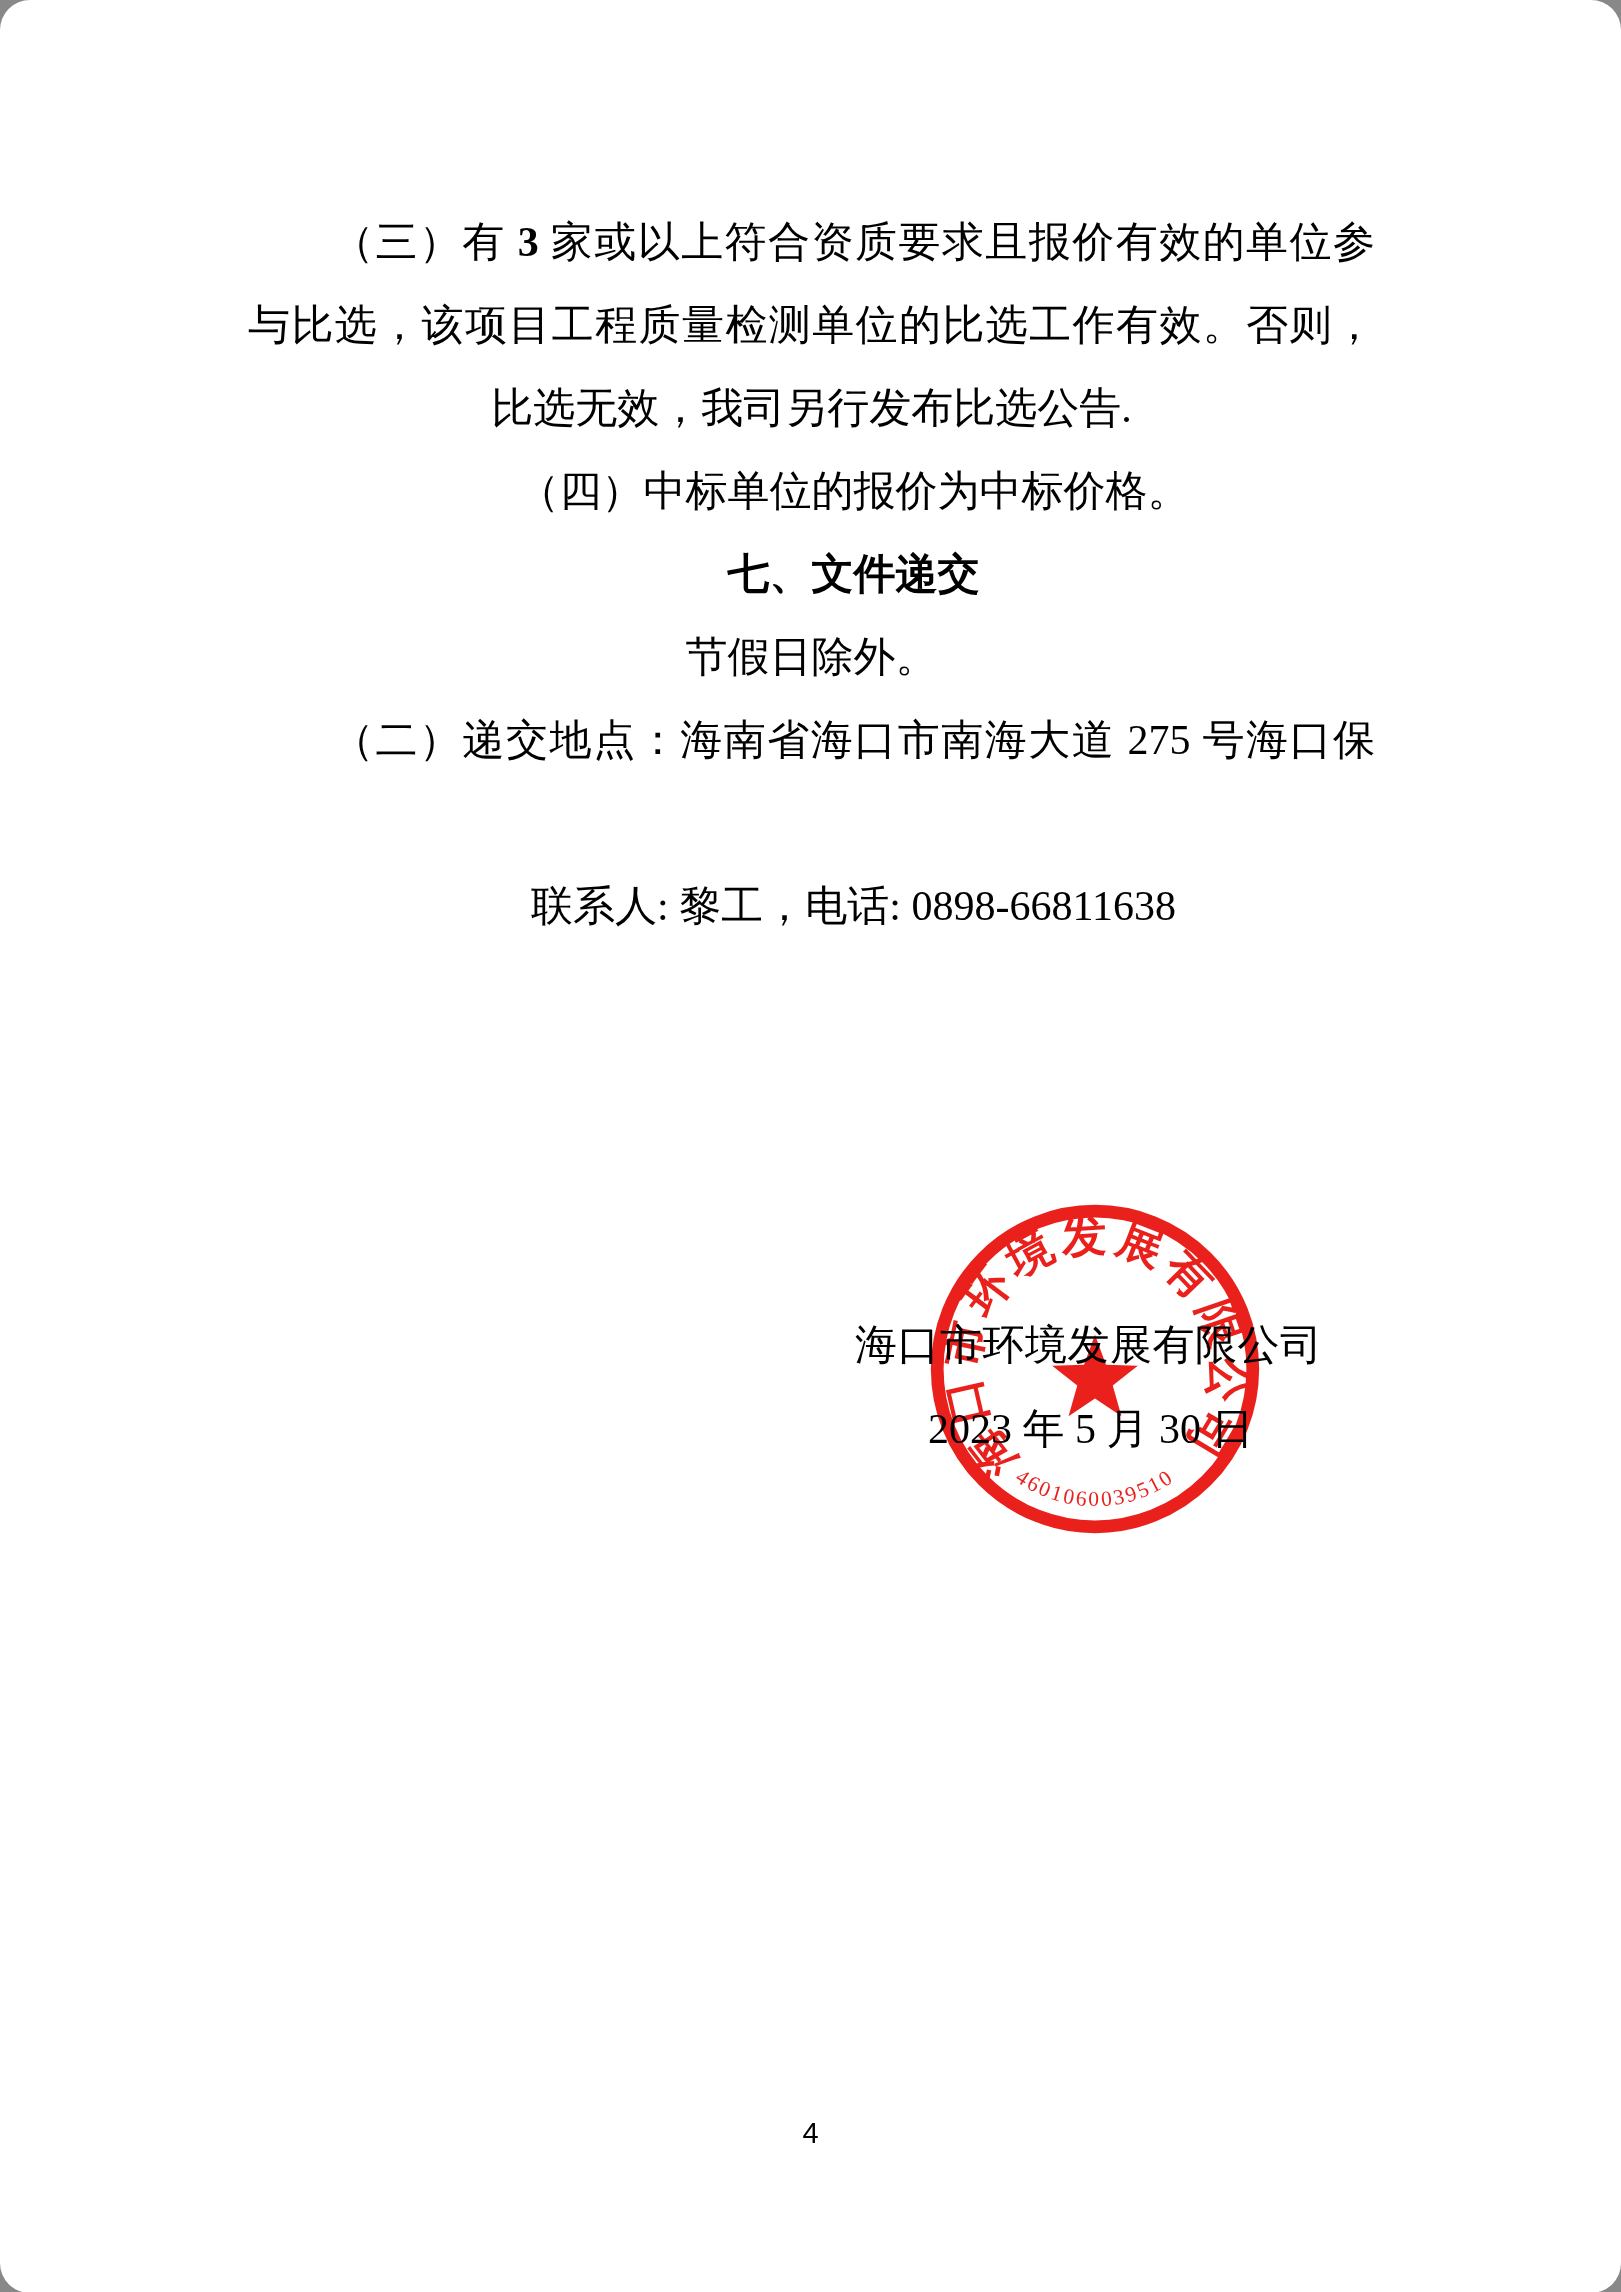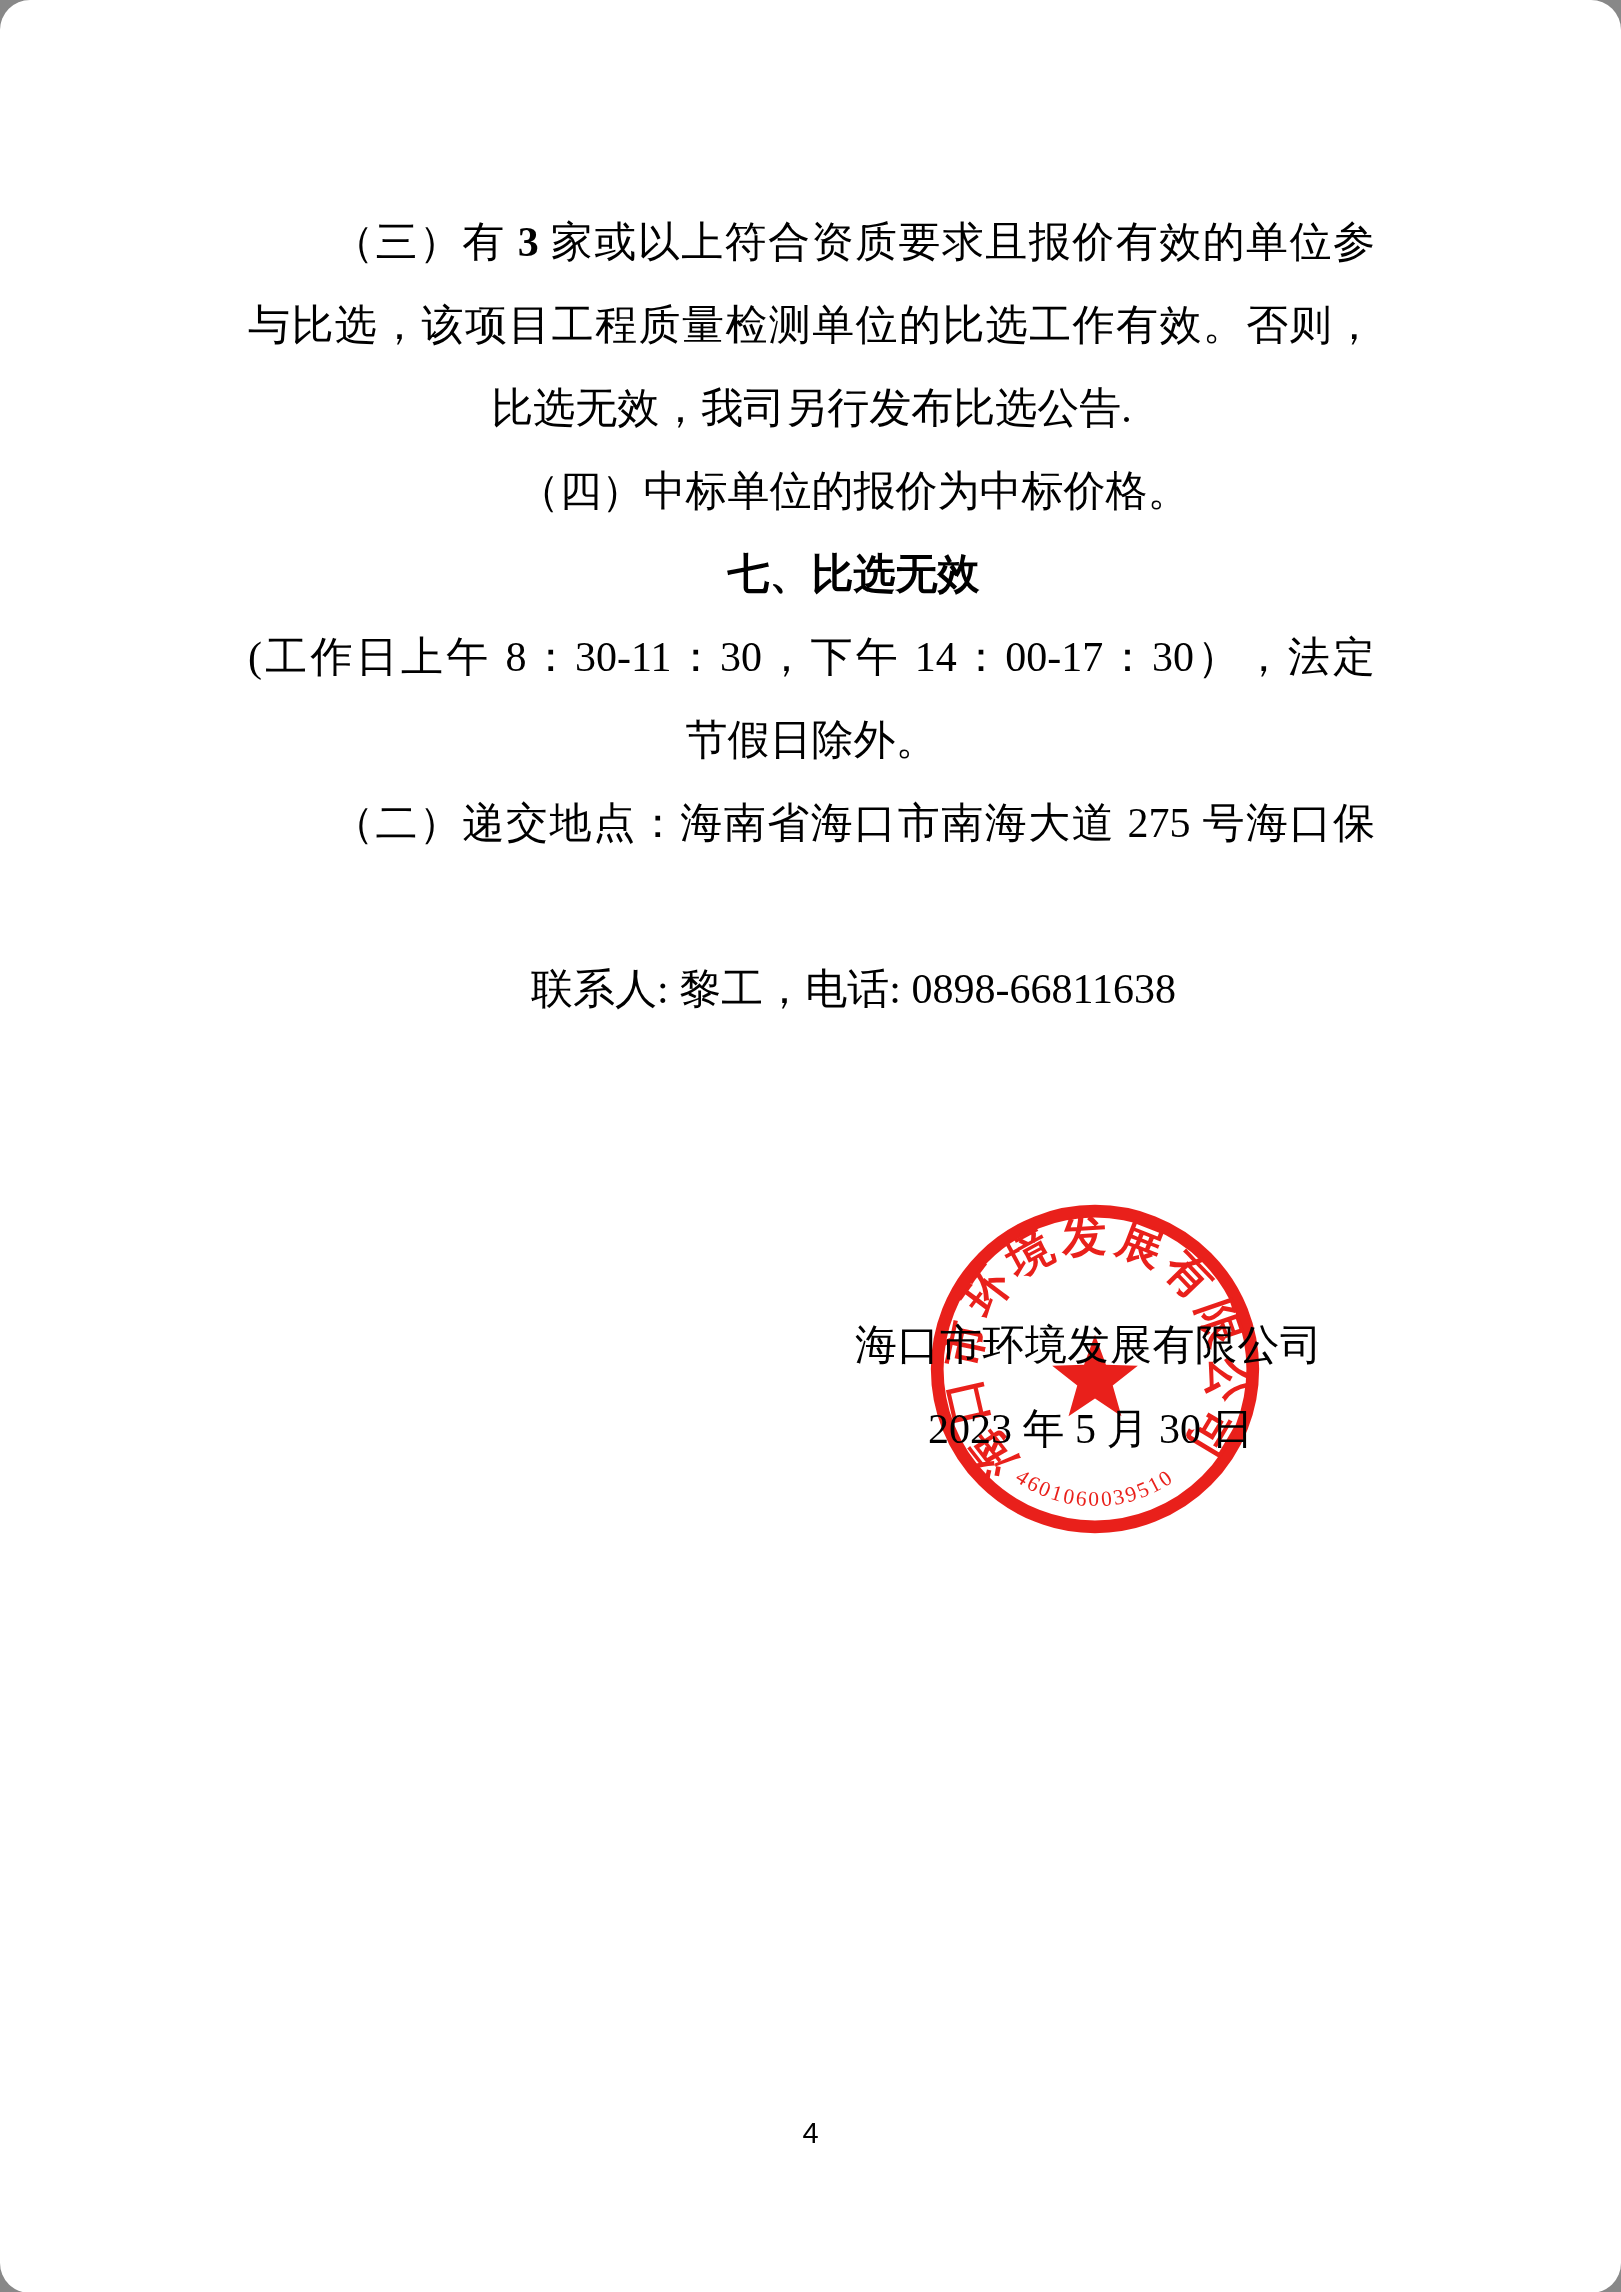--- a/index.html
+++ b/index.html
@@ -79,22 +79,21 @@
 </head>
 <body>
 
 <div class="page">
 
   <div class="doc-body" id="doc-body">
       <div class="line indent justify"><span>（三）有 </span><span class="bold">3</span><span> 家或以上符合资质要求且报价有效的单位参</span></div>
       <div class="line justify"><span>与比选，该项目工程质量检测单位的比选工作有效。否则，</span></div>
       <div class="line"><span>比选无效，我司另行发布比选公告.</span></div>
       <div class="line indent"><span>（四）中标单位的报价为中标价格。</span></div>
-      <div class="line indent heading"><span>七、比选无效</span></div>
-      <div class="line justify"><span>(工作日上午 8：30-11：30，下午 14：00-17：30），法定</span></div>
+      <div class="line indent heading"><span>七、文件递交</span></div>
       <div class="line"><span>节假日除外。</span></div>
       <div class="line indent justify"><span>（二）递交地点：海南省海口市南海大道 275 号海口保</span></div>
       <div class="line blank"></div>
       <div class="line indent"><span>联系人: 黎工，电话: 0898-66811638</span></div>
     </div>
 
   <div class="sig-company">海口市环境发展有限公司</div>
 
   <div class="sig-date">2023 年 5 月 30 日</div>
 

